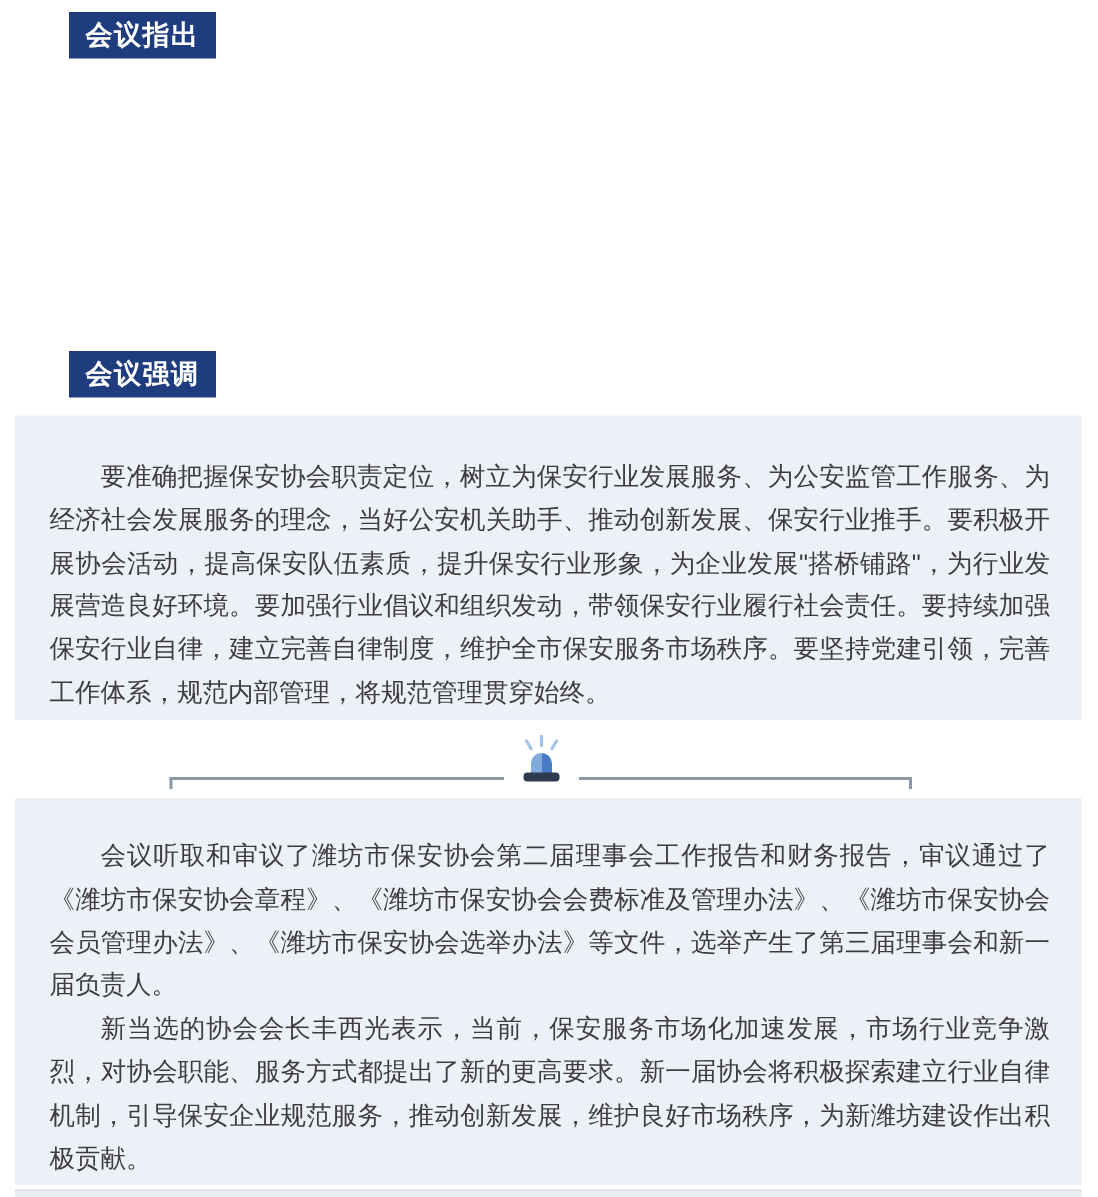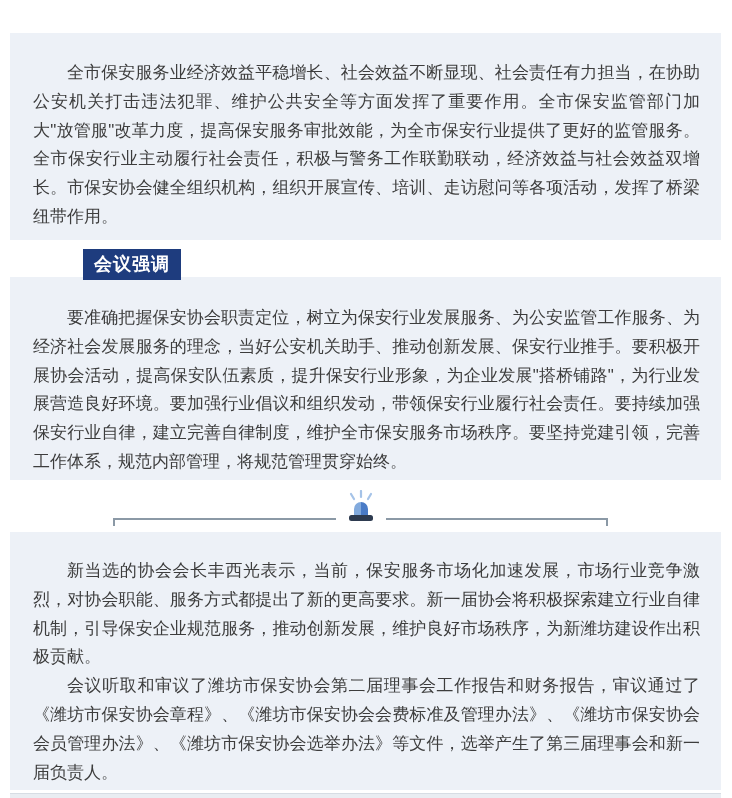--- a/index.html
+++ b/index.html
@@ -22,21 +22,21 @@
     line-height: 31px;
     padding: 0 11px;
     background: #1e3c7e;
     color: #ffffff;
     font-size: 18px;
     font-weight: bold;
     letter-spacing: 1px;
     z-index: 2;
   }
   #badge-1 { top: 8px; }
-  #badge-2 { top: 249px; margin-left: 37px; }
+  #badge-2 { top: 234px; }
   .content-box {
     position: absolute;
     left: 10px;
     width: 711px;
     background: #edf1f7;
     padding: 0 21px 0 23px;
     z-index: 1;
   }
   #box-1 { top: 33px;  height: 207px; padding-top: 26px; }
   #box-2 { top: 277px; height: 203px; padding-top: 27px; }
@@ -80,23 +80,21 @@
     height: 5px;
     background: #e9edf2;
     border-top: 1px solid #d7dde4;
   }
 </style>
 </head>
 <body>
 
 <div class="page">
 
-  <div class="content-box" id="box-1">
-    <p>全市保安服务业经济效益平稳增长、社会效益不断显现、社会责任有力担当，在协助公安机关打击违法犯罪、维护公共安全等方面发挥了重要作用。全市保安监管部门加大"放管服"改革力度，提高保安服务审批效能，为全市保安行业提供了更好的监管服务。全市保安行业主动履行社会责任，积极与警务工作联勤联动，经济效益与社会效益双增长。市保安协会健全组织机构，组织开展宣传、培训、走访慰问等各项活动，发挥了桥梁纽带作用。</p>
-  </div>
+  <div class="badge" id="badge-1">会议指出</div>
 
   <div class="badge" id="badge-2">会议强调</div>
   <div class="content-box" id="box-2">
     <p>要准确把握保安协会职责定位，树立为保安行业发展服务、为公安监管工作服务、为经济社会发展服务的理念，当好公安机关助手、推动创新发展、保安行业推手。要积极开展协会活动，提高保安队伍素质，提升保安行业形象，为企业发展"搭桥铺路"，为行业发展营造良好环境。要加强行业倡议和组织发动，带领保安行业履行社会责任。要持续加强保安行业自律，建立完善自律制度，维护全市保安服务市场秩序。要坚持党建引领，完善工作体系，规范内部管理，将规范管理贯穿始终。</p>
   </div>
 
   <div class="divider">
     <div class="d-line d-left"></div>
     <span class="siren-wrap">
       <svg width="28" height="34" viewBox="0 0 28 34" xmlns="http://www.w3.org/2000/svg">
@@ -105,19 +103,19 @@
         <line x1="21" y1="9" x2="24" y2="4" stroke="#a5c3e8" stroke-width="2.2" stroke-linecap="round"></line>
         <path d="M7 26 L7 19 A7 7 0 0 1 14 12 L14 26 Z" fill="#82aadd"></path>
         <path d="M14 26 L14 12 A7 7 0 0 1 21 19 L21 26 Z" fill="#4a7bc6"></path>
         <rect x="2" y="25" width="24" height="6" rx="2.5" fill="#2e3b50"></rect>
       </svg>
     </span>
     <div class="d-line d-right"></div>
   </div>
 
   <div class="content-box" id="box-3">
+    <p>会议听取和审议了潍坊市保安协会第二届理事会工作报告和财务报告，审议通过了《潍坊市保安协会章程》、《潍坊市保安协会会费标准及管理办法》、《潍坊市保安协会会员管理办法》、《潍坊市保安协会选举办法》等文件，选举产生了第三届理事会和新一届负责人。</p>
     <p>新当选的协会会长丰西光表示，当前，保安服务市场化加速发展，市场行业竞争激烈，对协会职能、服务方式都提出了新的更高要求。新一届协会将积极探索建立行业自律机制，引导保安企业规范服务，推动创新发展，维护良好市场秩序，为新潍坊建设作出积极贡献。</p>
-    <p>会议听取和审议了潍坊市保安协会第二届理事会工作报告和财务报告，审议通过了《潍坊市保安协会章程》、《潍坊市保安协会会费标准及管理办法》、《潍坊市保安协会会员管理办法》、《潍坊市保安协会选举办法》等文件，选举产生了第三届理事会和新一届负责人。</p>
   </div>
 
   <div class="next-box-sliver"></div>
 
 </div>
 
 </body></html>

